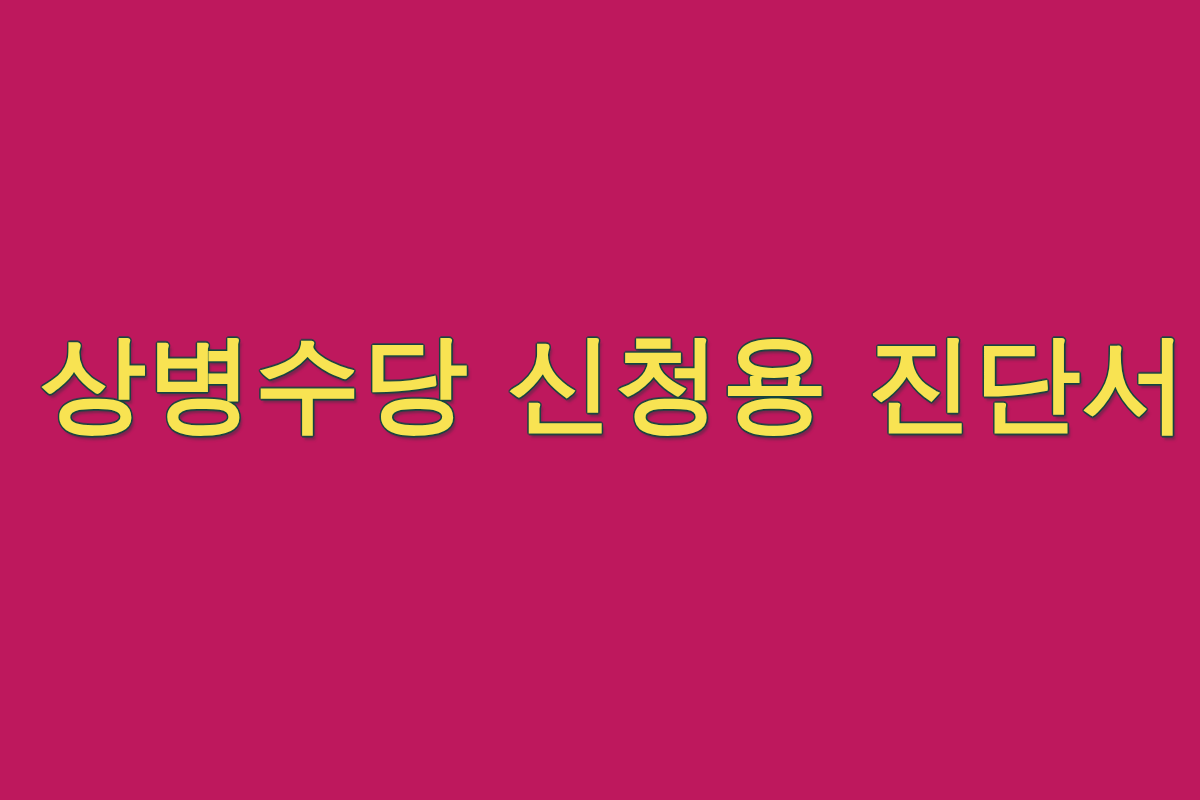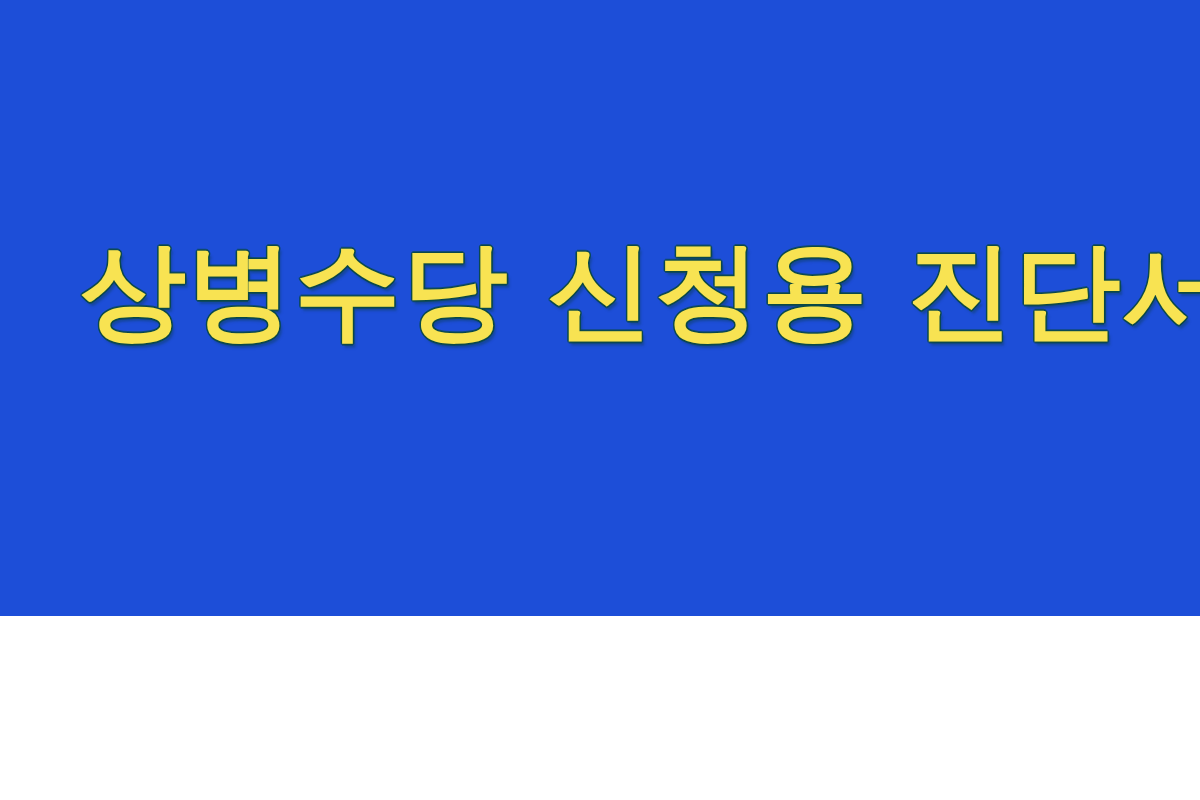--- a/index.html
+++ b/index.html
@@ -12,27 +12,27 @@
     width: 1200px;
     height: 800px;
     overflow: hidden;
     font-family: "Liberation Sans", "DejaVu Sans", sans-serif;
   }
 
   
   #title-card {
     position: relative;
     width: 1200px;
-    height: 616px;
+    height: 800px;
     box-sizing: border-box;
     display: flex;
     flex-direction: column;
-    align-items: flex-end;
+    align-items: center;
     justify-content: center;
-    background-color: #1d4ed8;
+    background-color: #be185d;
     overflow: hidden;
   }
 
   
   #headline {
     position: relative;
     width: 1120px;
     margin-top: -34px;   
     display: flex;
     flex-direction: column;

